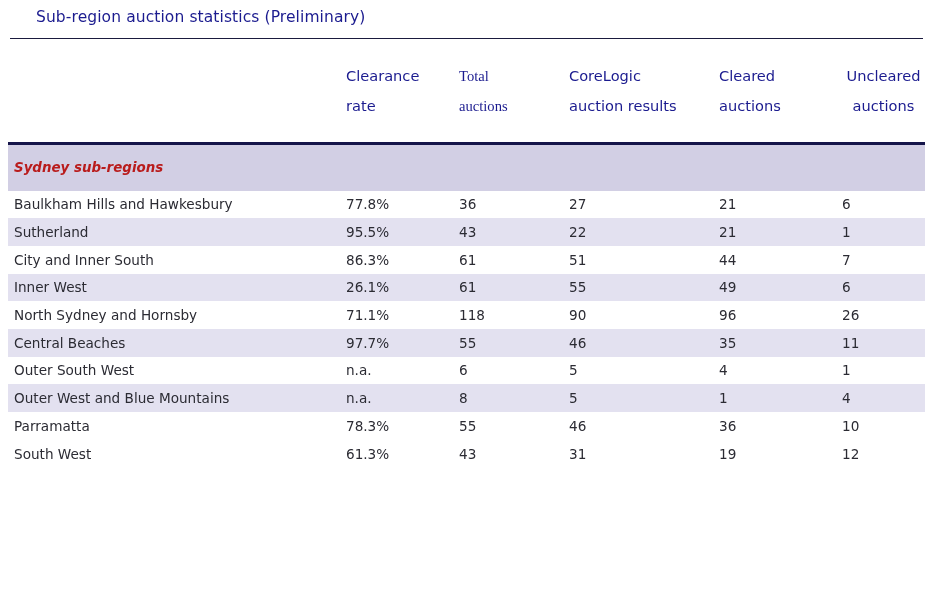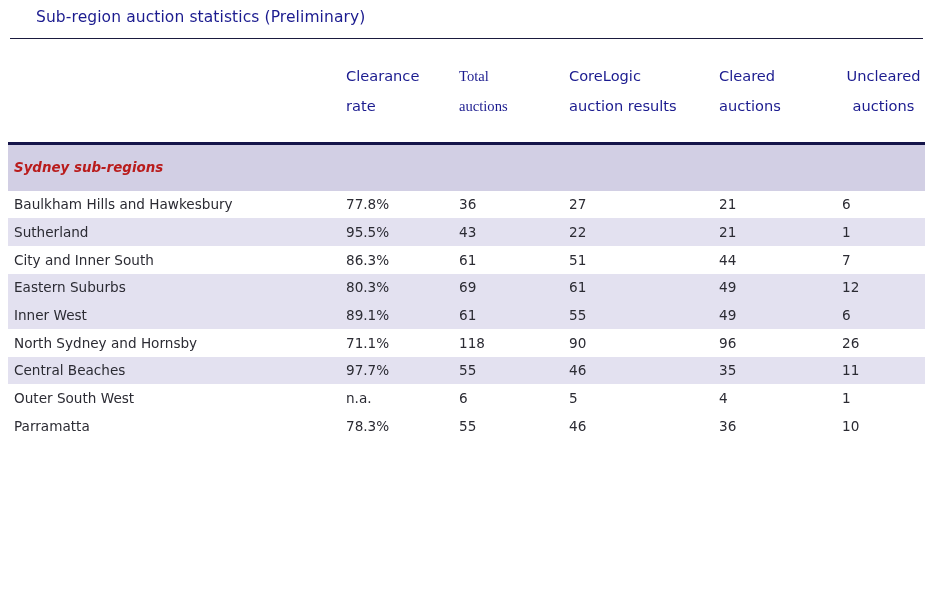--- a/index.html
+++ b/index.html
@@ -207,30 +207,22 @@
         </tr>
         <tr class="data-row">
           <td class="region">City and Inner South</td>
           <td class="num">86.3%</td>
           <td class="num">61</td>
           <td class="num">51</td>
           <td class="num">44</td>
           <td class="num">7</td>
         </tr>
         <tr class="data-row alt">
-          <td class="region">Eastern Suburbs</td>
-          <td class="num">80.3%</td>
-          <td class="num">69</td>
-          <td class="num">61</td>
-          <td class="num">49</td>
-          <td class="num">12</td>
-        </tr>
-        <tr class="data-row alt">
           <td class="region">Inner West</td>
-          <td class="num">89.1%</td>
+          <td class="num">26.1%</td>
           <td class="num">61</td>
           <td class="num">55</td>
           <td class="num">49</td>
           <td class="num">6</td>
         </tr>
         <tr class="data-row">
           <td class="region">North Sydney and Hornsby</td>
           <td class="num">71.1%</td>
           <td class="num">118</td>
           <td class="num">90</td>
@@ -246,24 +238,40 @@
           <td class="num">11</td>
         </tr>
         <tr class="data-row">
           <td class="region">Outer South West</td>
           <td class="num">n.a.</td>
           <td class="num">6</td>
           <td class="num">5</td>
           <td class="num">4</td>
           <td class="num">1</td>
         </tr>
+        <tr class="data-row alt">
+          <td class="region">Outer West and Blue Mountains</td>
+          <td class="num">n.a.</td>
+          <td class="num">8</td>
+          <td class="num">5</td>
+          <td class="num">1</td>
+          <td class="num">4</td>
+        </tr>
         <tr class="data-row">
           <td class="region">Parramatta</td>
           <td class="num">78.3%</td>
           <td class="num">55</td>
           <td class="num">46</td>
           <td class="num">36</td>
           <td class="num">10</td>
         </tr>
+        <tr class="data-row">
+          <td class="region">South West</td>
+          <td class="num">61.3%</td>
+          <td class="num">43</td>
+          <td class="num">31</td>
+          <td class="num">19</td>
+          <td class="num">12</td>
+        </tr>
       </tbody>
   </table>
 
 </div>
 
 </body></html>

